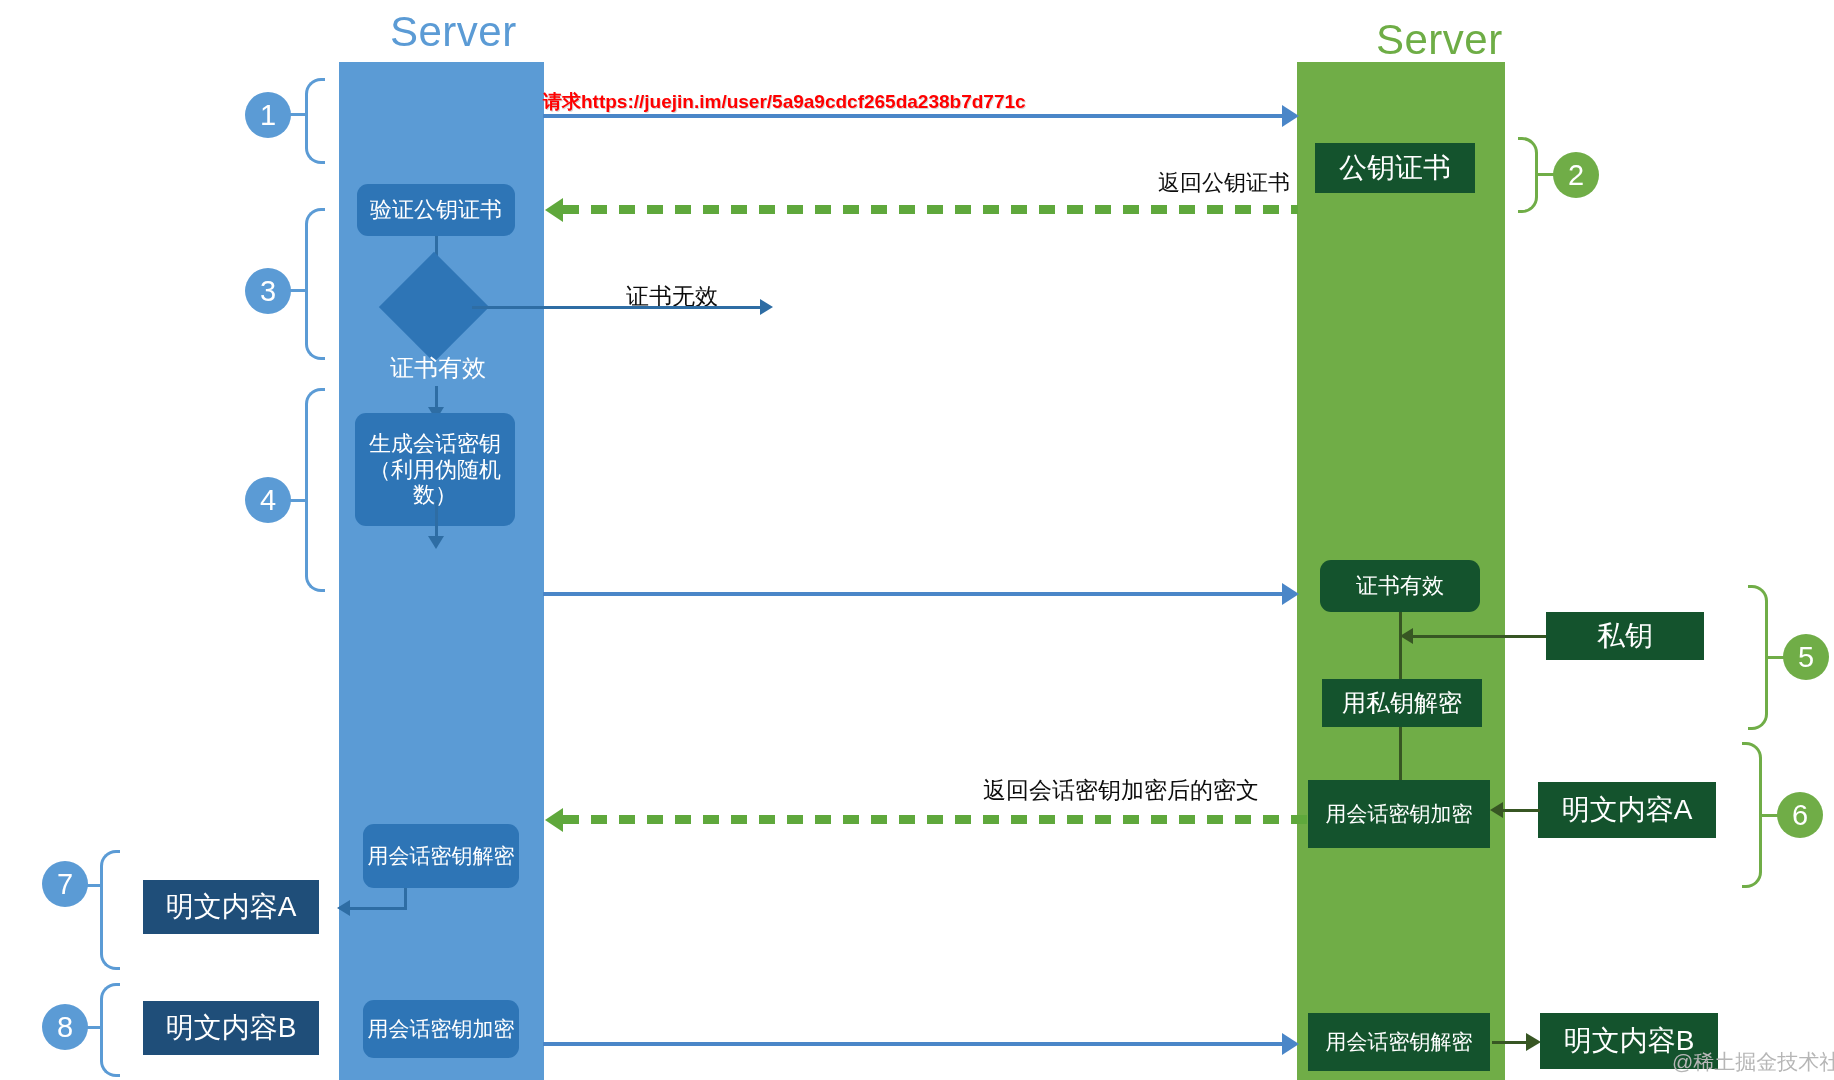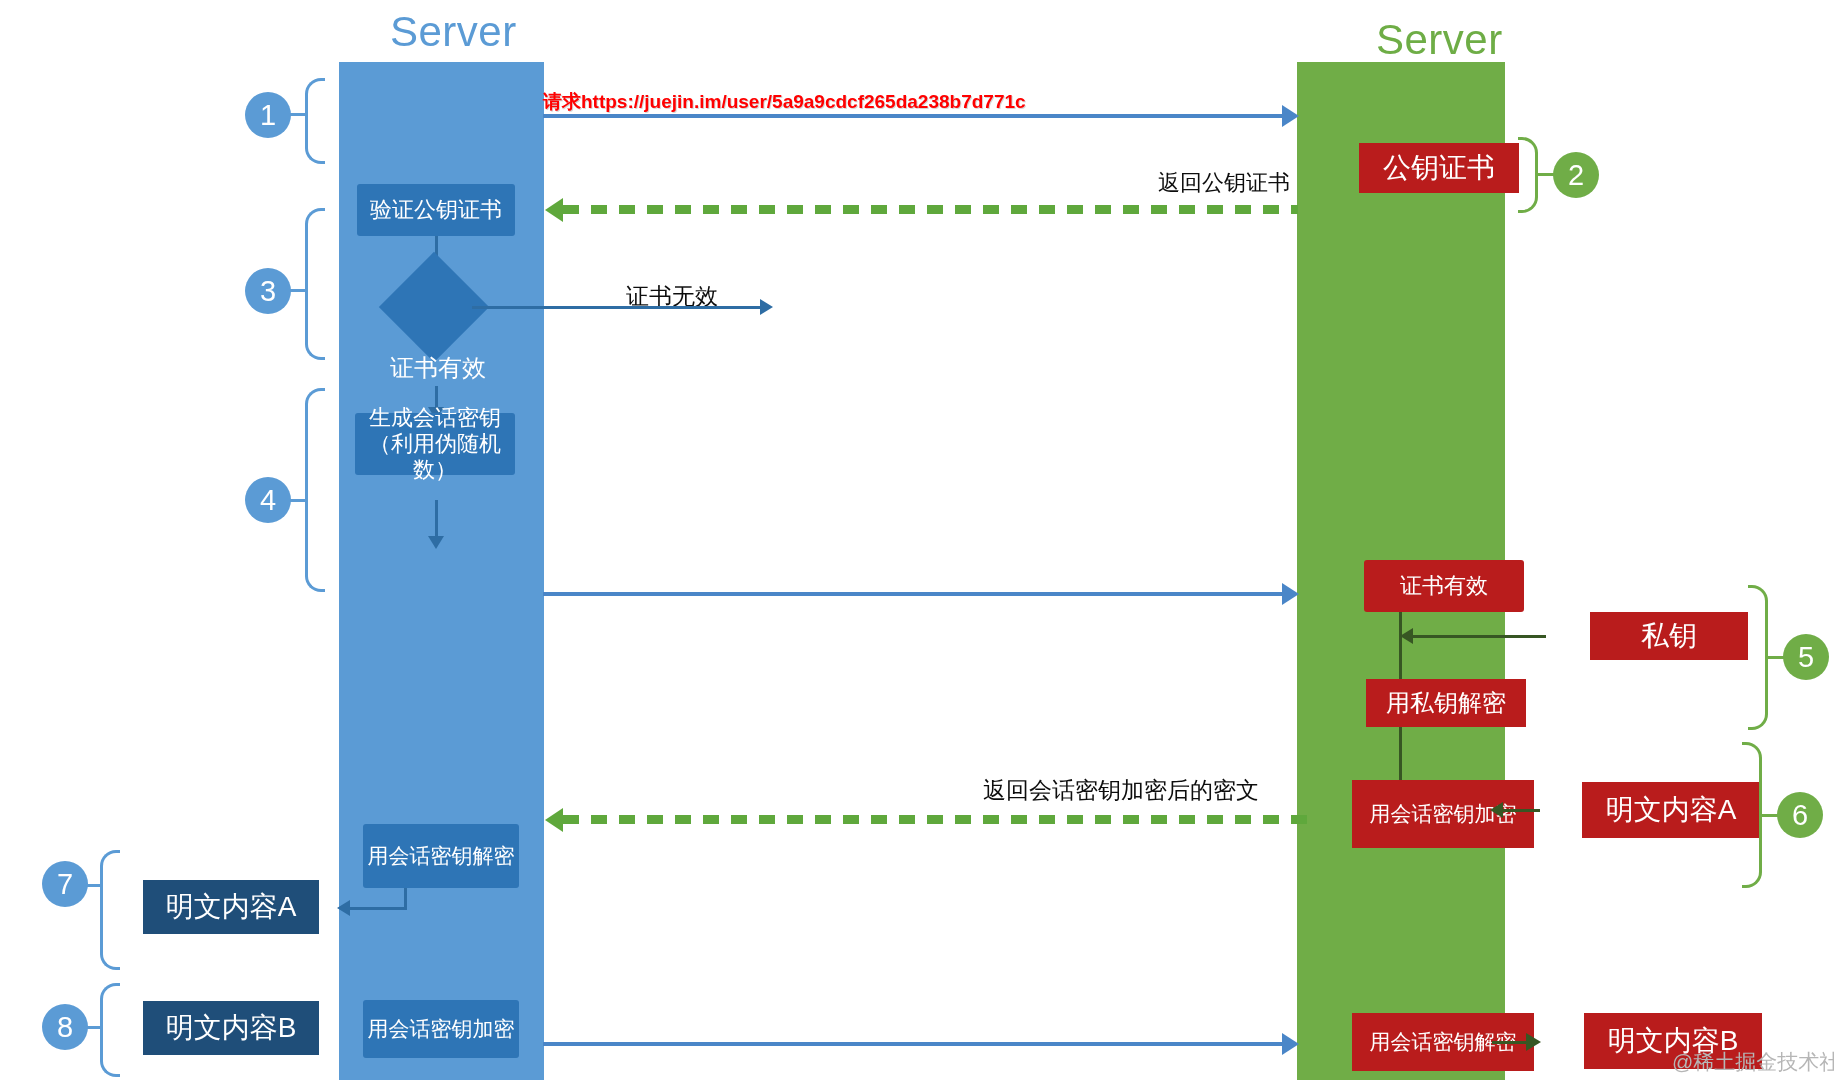--- a/index.html
+++ b/index.html
@@ -36,23 +36,23 @@
     position:absolute;
     box-sizing:border-box;
     display:flex;
     align-items:center;
     justify-content:center;
     text-align:center;
     color:#ffffff;
     line-height:1.18;
     white-space:pre-line;
   }
-  .box.round{border-radius:3px;}
+  .box.round{border-radius:11px;}
   .box.blue-dark{background:#2E75B6;}
-  .box.green-dark{background:#b91c1c;margin-left:44px;}
+  .box.green-dark{background:#14532d;}
   .box.navy{background:#1F4E79;}
 
   
   .diamond{
     position:absolute;
     background:#2E75B6;
     transform:rotate(45deg);
   }
 
   
@@ -193,21 +193,21 @@
   <div class="arrow right-dkblue" style="left:760px;top:299px;"></div>
 
   <div class="lbl" style="left:390px;top:352px;font-size:24px;color:#ffffff;">证书有效</div>
   <div class="ln v-blue" style="left:435px;top:386px;height:24px;"></div>
   <div class="arrow down-dkblue" style="left:428px;top:407px;"></div>
 
   <div class="step blue" style="left:245px;top:477px;">4</div>
   <div class="brk blue left" style="left:305px;top:388px;width:20px;height:204px;"></div>
   <div class="brk-stem blue" style="left:289px;top:499px;width:18px;"></div>
 
-  <div class="box round blue-dark" style="left:355px;top:413px;width:160px;height:62px;font-size:22px;padding:0 10px;">生成会话密钥
+  <div class="box round blue-dark" style="left:355px;top:413px;width:160px;height:113px;font-size:22px;padding:0 10px;">生成会话密钥
 （利用伪随机数）</div>
 
   <div class="ln v-blue" style="left:435px;top:500px;height:40px;"></div>
   <div class="arrow down-dkblue" style="left:428px;top:536px;"></div>
 
 
   <div class="ln h-blue" style="left:543px;top:592px;width:739px;"></div>
   <div class="arrow right-blue" style="left:1282px;top:583px;"></div>
 
   <div class="box round green-dark" style="left:1320px;top:560px;width:160px;height:52px;font-size:22px;">证书有效</div>

